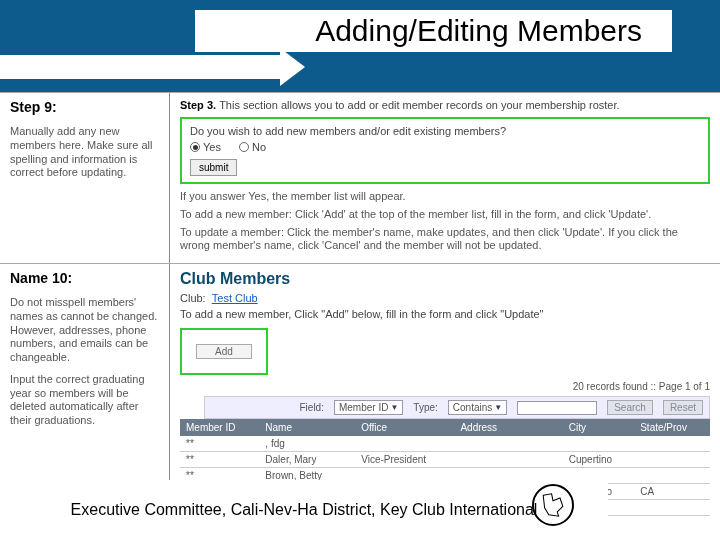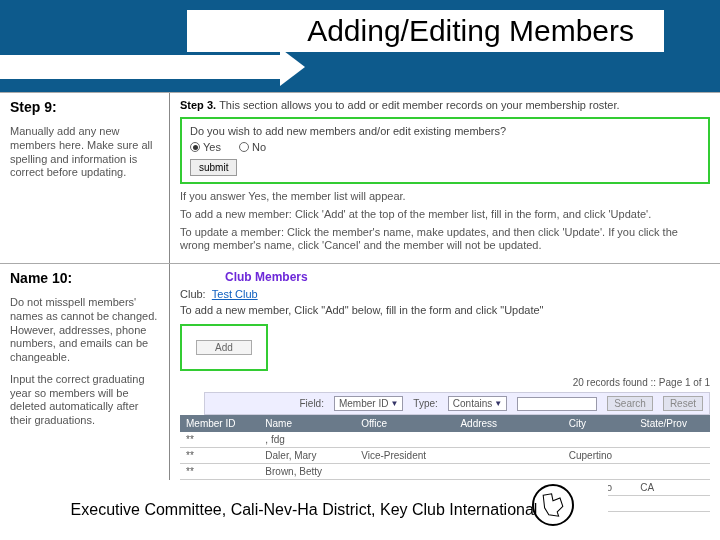--- a/index.html
+++ b/index.html
@@ -1,36 +1,36 @@
 <!DOCTYPE html>
 <html><head>
 <meta charset="utf-8">
 <style>
   * { box-sizing: border-box; margin: 0; padding: 0; }
   body { width: 720px; height: 540px; font-family: Arial, sans-serif; background: #fff; overflow: hidden; }
   .header-bar { background: #0d5a8c; height: 92px; position: relative; }
-  .title { position: absolute; right: 56px; top: 10px; color: #000; font-size: 30px; font-family: Arial, sans-serif; background: #fff; padding: 4px 30px 4px 120px; }
+  .title { position: absolute; right: 48px; top: 10px; color: #000; font-size: 30px; font-family: Arial, sans-serif; background: #fff; padding: 4px 30px 4px 120px; }
   .arrow-block { position: absolute; left: 0; top: 55px; height: 24px; width: 280px; background: #fff; }
   .arrow-tip { position: absolute; left: 280px; top: 48px; width: 0; height: 0; border-top: 19px solid transparent; border-bottom: 19px solid transparent; border-left: 25px solid #fff; }
   .left-col { width: 170px; border-right: 1px solid #888; padding: 6px 10px; font-size: 11px; color: #555; filter: blur(0.4px); }
   .left-col .step { font-weight: bold; color: #000; font-size: 14px; filter: none; margin-bottom: 10px; }
   .left-col p { margin-bottom: 8px; line-height: 1.25; }
   .right-col { flex: 1; padding: 6px 10px; font-size: 11px; color: #555; position: relative; }
   .right-col .step-line { color: #444; margin-bottom: 6px; }
   .right-col .step-line b { color: #000; }
   .green-box { border: 2px solid #33cc33; padding: 6px 8px; margin-bottom: 6px; color: #444; }
   .green-box .q { margin-bottom: 4px; }
   .radio-row { display: flex; gap: 18px; align-items: center; margin-bottom: 6px; }
   .radio { display: inline-flex; align-items: center; gap: 3px; }
   .radio .circ { width: 10px; height: 10px; border: 1px solid #666; border-radius: 50%; display: inline-block; position: relative; }
   .radio .circ.sel::after { content: ""; position: absolute; top: 1.5px; left: 1.5px; width: 5px; height: 5px; background: #333; border-radius: 50%; }
   .submit-btn { border: 1px solid #999; background: #eee; padding: 2px 8px; font-size: 10px; cursor: pointer; }
   .instr { margin-bottom: 4px; color: #555; line-height: 1.25; }
   .right2 { flex: 1; padding: 6px 10px; font-size: 11px; color: #555; }
-  .club-title { font-weight: bold; color: #6d28d9; font-size: 12px; margin-bottom: 4px; margin-left: 45px; }
+  .club-title { font-weight: bold; color: #0c4a6e; font-size: 16px; margin-bottom: 4px; }
   .club-line { color: #444; margin-bottom: 4px; }
   .club-line .link { color: #1060c0; text-decoration: underline; }
   .add-btn-wrap { border: 2px solid #33cc33; display: inline-block; padding: 14px; margin: 4px 0 6px; }
   .add-btn { border: 1px solid #aaa; background: #f4f4f4; padding: 1px 18px; font-size: 10px; color: #666; }
   .records-line { text-align: right; font-size: 10px; color: #555; margin-bottom: 4px; }
   .filter-row { background: #eef; border: 1px solid #ccd; padding: 3px 6px; font-size: 10px; display: flex; gap: 10px; align-items: center; justify-content: flex-end; margin-left: 24px; }
   .filter-row .sel-box { border: 1px solid #99a; background: #fff; padding: 1px 4px; display: inline-flex; align-items: center; gap: 2px; }
   .filter-row .txt-box { border: 1px solid #99a; background: #fff; width: 80px; height: 14px; }
   .filter-row .fbtn { border: 1px solid #aaa; background: #e0e2ee; padding: 1px 6px; font-size: 10px; color: #888; }
   .tbl { width: 100%; border-collapse: collapse; font-size: 10px; margin-top: 0; }

